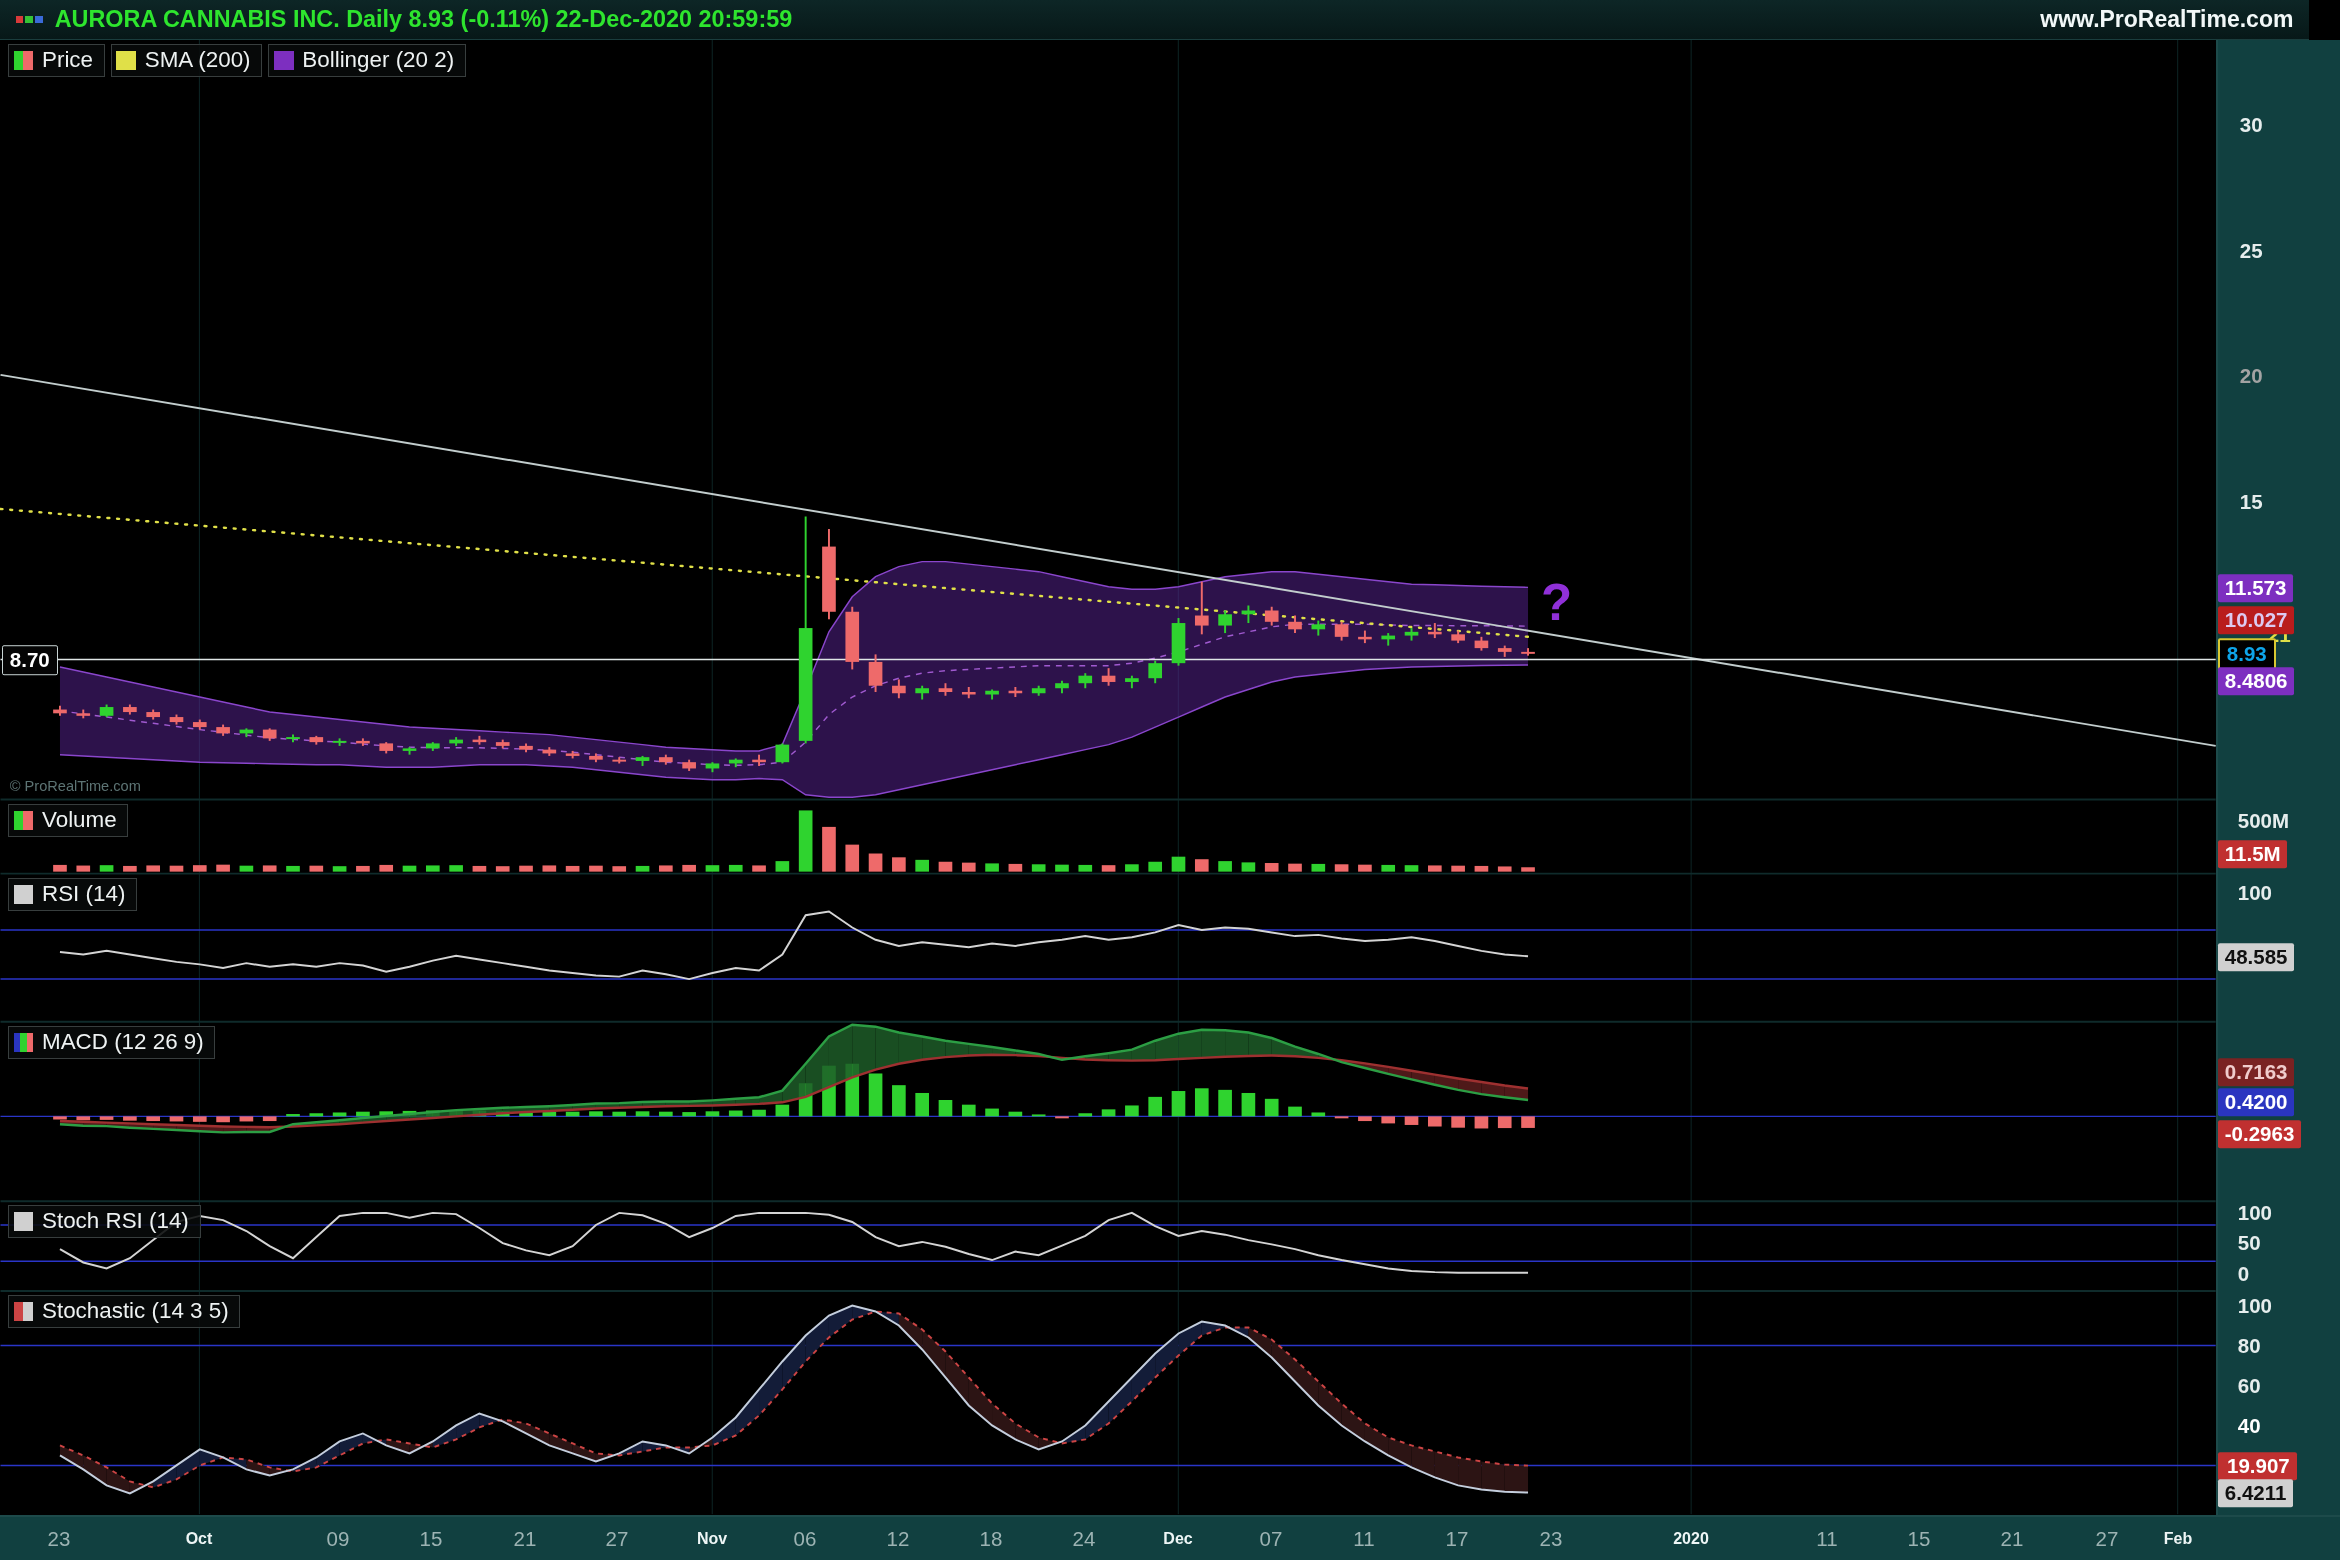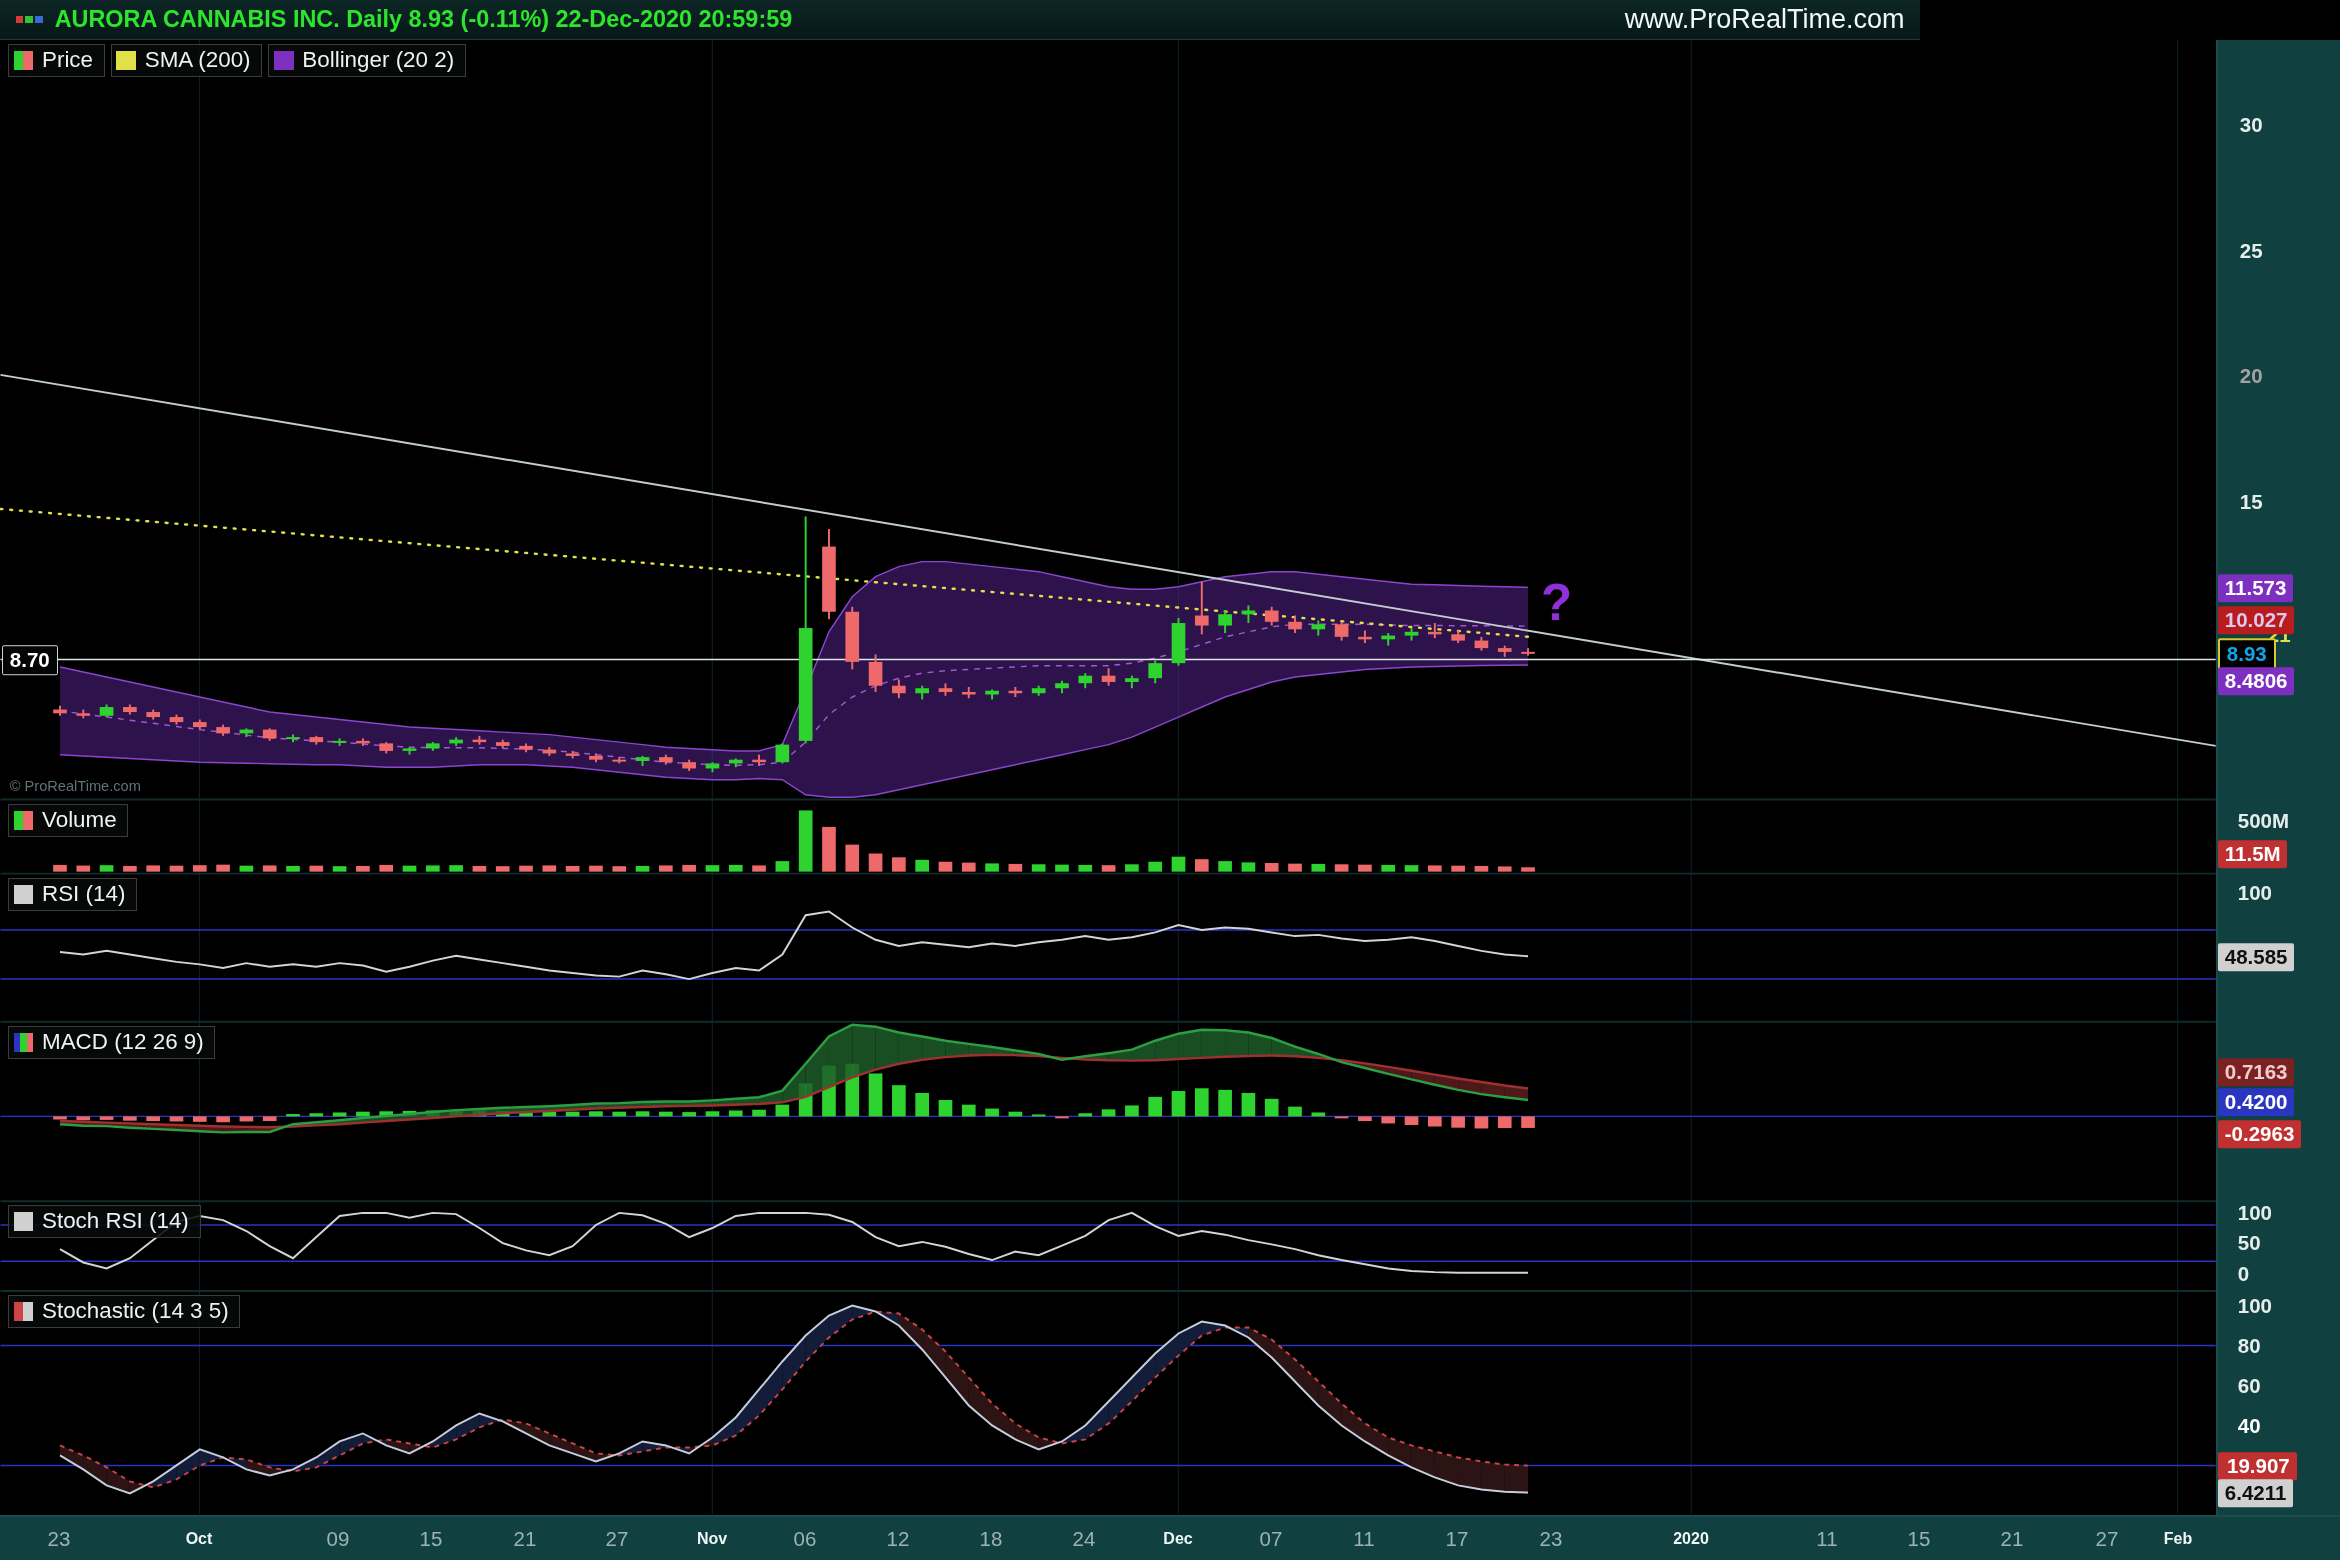--- a/index.html
+++ b/index.html
@@ -1,27 +1,27 @@
 <!DOCTYPE html>
 <html style="--axis: #114040; --title-green: #2ee52e;"><head>
 <meta charset="utf-8">
 <style>
   html,body{margin:0;padding:0;background:#000;width:2341px;height:1560px;overflow:hidden;
     font-family:"Liberation Sans",sans-serif;}
   #screen{position:relative;width:2341px;height:1560px;background:#000;}
 
-  #titlebar{position:absolute;left:0;top:0;width:1920px;height:40px;box-sizing:border-box;
+  #titlebar{position:absolute;left:0;top:0;width:2309px;height:40px;box-sizing:border-box;
     background:linear-gradient(#0d2626,#071818);border-bottom:1px solid #1a3d3d;
     display:flex;justify-content:space-between;align-items:center;padding:0 15.6px;z-index:10;}
   #titlebar .tl{display:flex;align-items:center;}
   .app-icon{display:inline-flex;gap:2px;margin-right:11.7px;}
   .app-icon i{width:7.8px;height:7.8px;display:block;}
   .app-icon .r{background:#d83a3a}.app-icon .g{background:#35c435}.app-icon .b{background:#3a6ad8}
   #title-text{color:var(--title-green,#2ee52e);font-weight:bold;font-size:23.4px;white-space:nowrap;}
-  #site-link{color:#f2f8f8;font-weight:normal;font-size:27px;}
+  #site-link{color:#f2f8f8;font-weight:bold;font-size:23px;}
 
   #right-axis{position:absolute;left:2216px;top:40px;width:125px;height:1475px;
     background:var(--axis,#114040);border-left:2px solid #1d4a4a;box-sizing:border-box;z-index:2;}
   #bottom-axis{position:absolute;left:0;top:1515px;width:2341px;height:46px;
     background:var(--axis,#114040);border-top:2px solid #1d4a4a;box-sizing:border-box;z-index:2;}
   .xtick{position:absolute;top:0;transform:translateX(-50%);line-height:44px;font-size:20.5px;color:#9db3b3;}
   .xtick.bold{color:#eef6f6;font-weight:bold;font-size:16px;}
 
   #chart-svg{position:absolute;left:0;top:0;z-index:3;pointer-events:none;}
 

